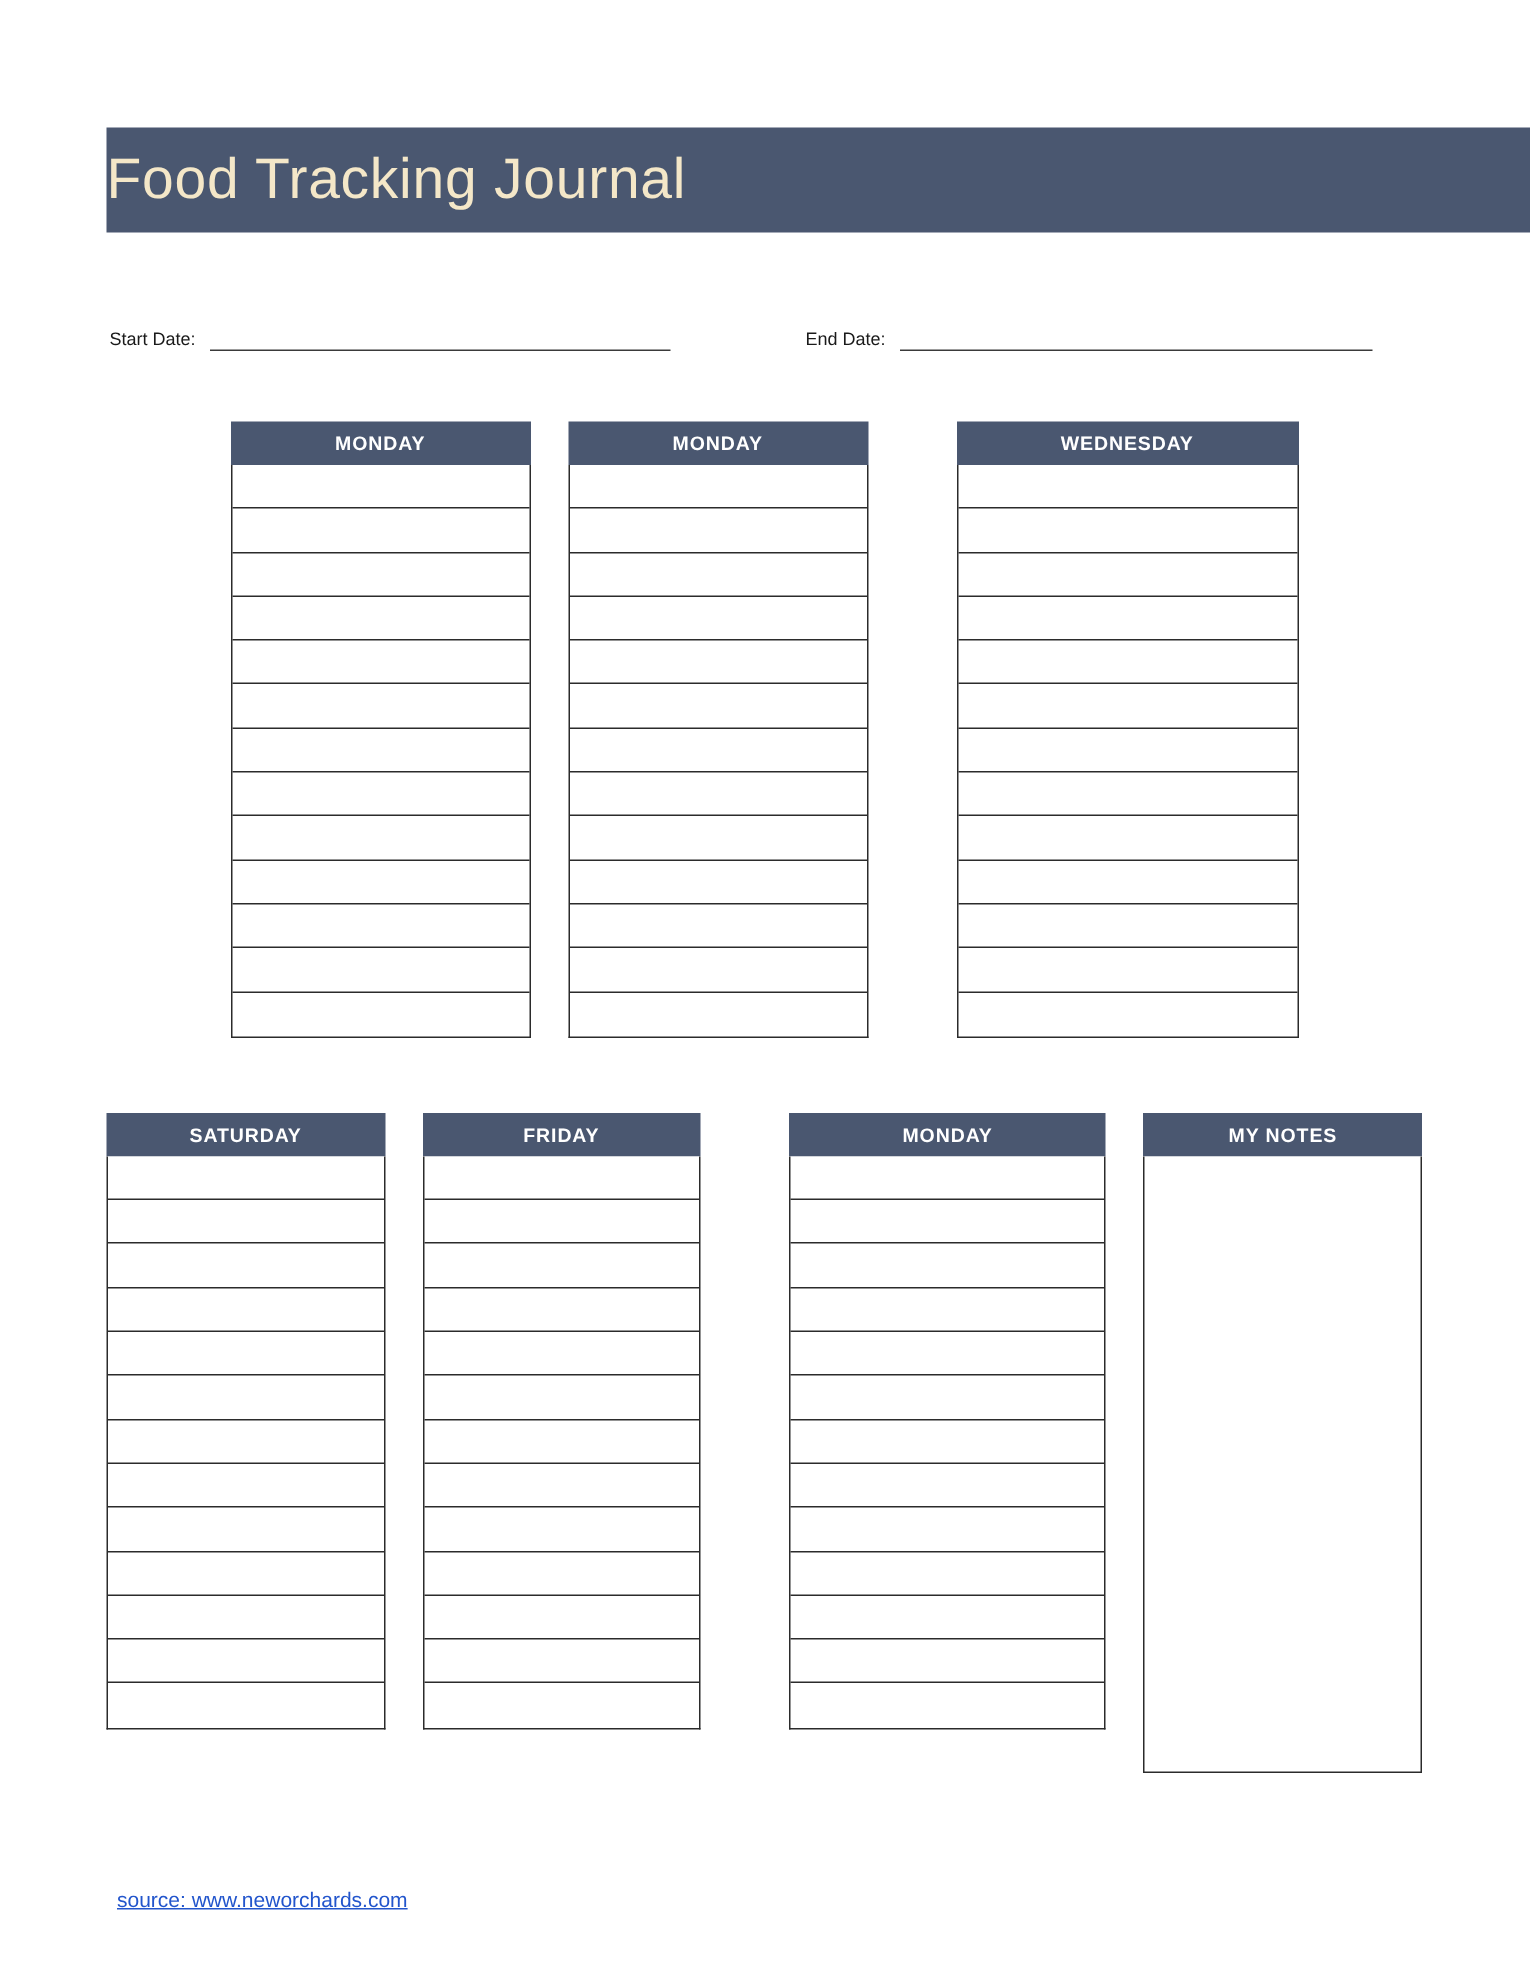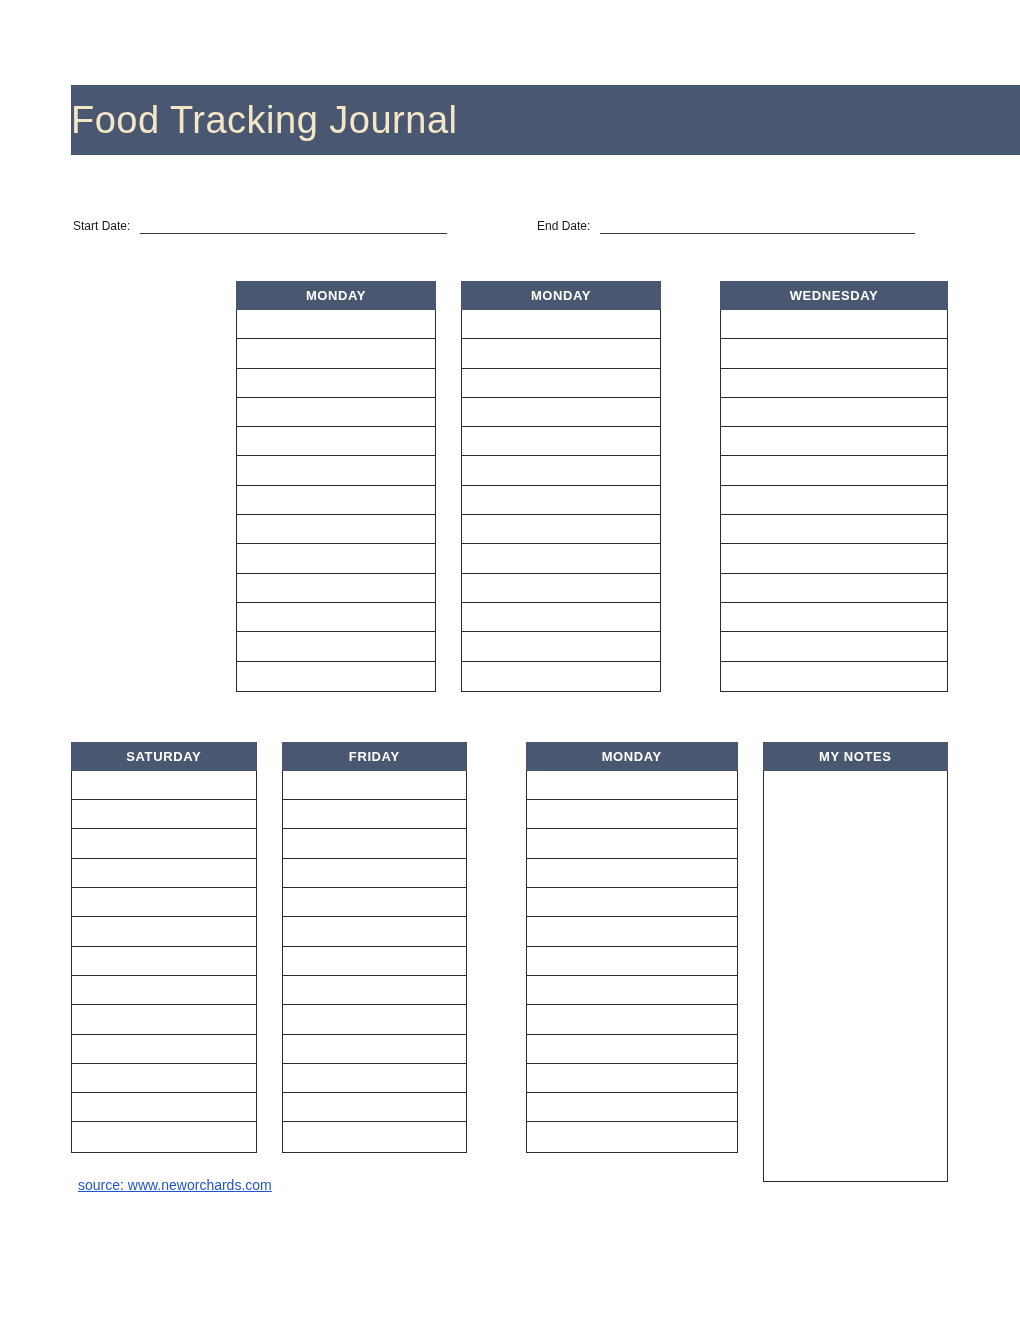--- a/index.html
+++ b/index.html
@@ -74,21 +74,21 @@
 
   
   .grid {
     position: absolute;
     left: 71px;
     top: 281px;
     width: 877px;
   }
   .grid-row {
     display: flex;
-    justify-content: flex-end;
+    justify-content: center;
     gap: 0;
   }
   .grid-row.row2 { margin-top: 50px; }
 
   .col {
     width: 200px;
     margin-right: 25px;
   }
   .col:last-child { margin-right: 0; }
   .col.wide { width: 228px; margin-left: 34px; }
@@ -121,21 +121,21 @@
     border: 1px solid #2b2b2b;
     border-top: none;
     background: #ffffff;
     height: 410px;
   }
 
   
   .source {
     position: absolute;
     left: 78px;
-    top: 1177px;
+    top: 1258px;
     font-size: 14px;
     color: #2255cc;
     text-decoration: underline;
     cursor: pointer;
   }
 </style>
 </head>
 <body>
 
 <div class="page">

